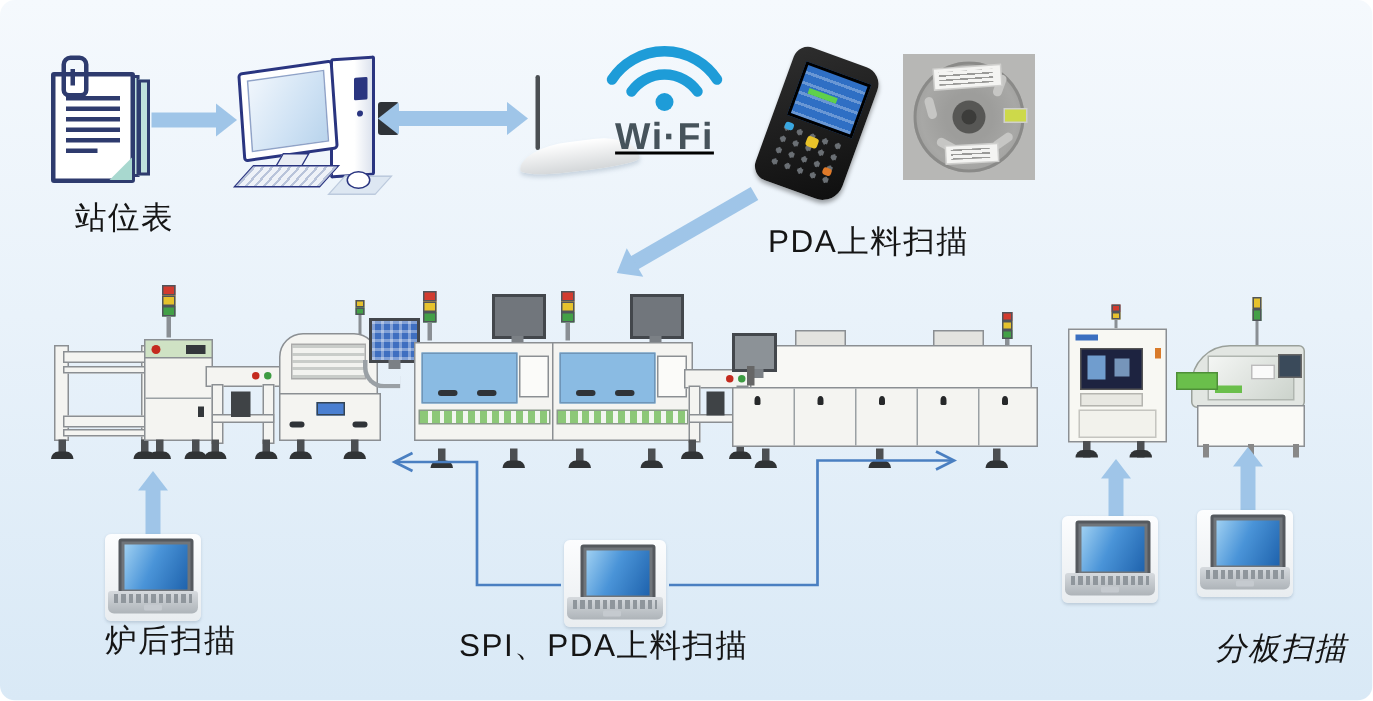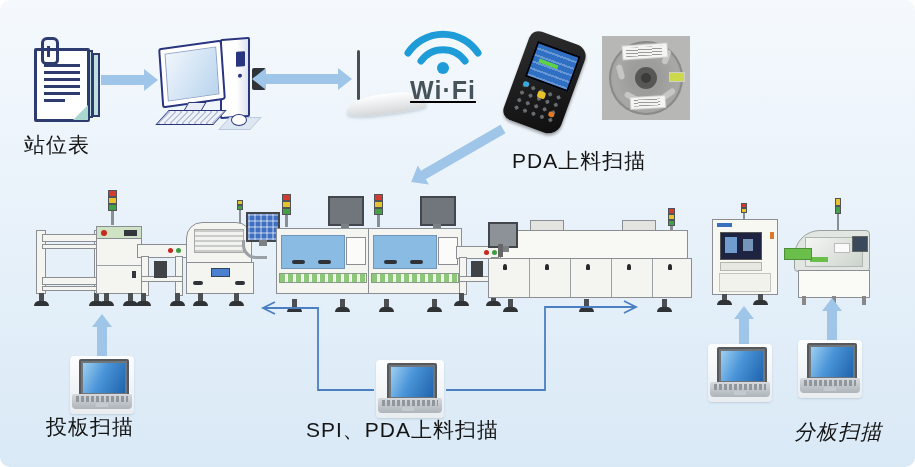--- a/index.html
+++ b/index.html
@@ -1,20 +1,20 @@
 <!DOCTYPE html>
 <html><head>
 <meta charset="utf-8">
 <style>
   html,body{margin:0;padding:0;background:#fff;}
   .stage{position:relative;width:915px;height:467px;margin:0 auto;overflow:hidden;border-radius:10px;
          background:linear-gradient(180deg,#f5f9fd 0%,#e9f2fa 45%,#d9e9f6 100%);
          font-family:"Liberation Sans",sans-serif;}
   .lbl-text{position:absolute;font-size:21px;color:#151515;letter-spacing:1px;font-weight:500;white-space:nowrap;}
-  .center{text-align:left;}
+  .center{text-align:right;}
 
   
   .arrowR,.arrowL,.arrowD{position:absolute;height:22px;}
   .arrowR .sh{position:absolute;left:0;right:13px;top:6px;height:10px;background:#9fc5e8;}
   .arrowR .hd{position:absolute;right:0;top:0;width:0;height:0;border-top:11px solid transparent;border-bottom:11px solid transparent;border-left:14px solid #9fc5e8;}
   .arrowL .sh{position:absolute;left:13px;right:0;top:6px;height:10px;background:#9fc5e8;}
   .arrowL .hd{position:absolute;left:0;top:0;width:0;height:0;border-top:11px solid transparent;border-bottom:11px solid transparent;border-right:14px solid #9fc5e8;}
   .arrowD .sh{position:absolute;left:13px;right:13px;top:6px;height:10px;background:#9fc5e8;}
   .arrowD .hdl{position:absolute;left:0;top:0;width:0;height:0;border-top:11px solid transparent;border-bottom:11px solid transparent;border-right:14px solid #9fc5e8;}
   .arrowD .hdr{position:absolute;right:0;top:0;width:0;height:0;border-top:11px solid transparent;border-bottom:11px solid transparent;border-left:14px solid #9fc5e8;}
@@ -377,21 +377,21 @@
   </div>
 
   <div class="arrowU" style="left:92px;top:314px;height:44px;">
       <span class="sh"></span>
       <span class="hd"></span>
     </div>
   <div class="laptop" style="left:70px;top:356px;">
     <div class="lscreen"></div>
       <div class="lbase"></div>
   </div>
-  <div class="lbl-text center" style="left:46px;top:413px;width:112px;">投板扫描</div>
+  <div class="lbl-text center" style="left:46px;top:413px;width:112px;">炉后扫描</div>
 
   <svg class="connector" style="left:250px;top:296px;" width="400" height="100" viewBox="0 0 400 100">
     <path d="M14 12 H68 V94 H124" fill="none" stroke="#4a7fc1" stroke-width="1.8"></path>
     <path d="M25 6 L13 12 L25 18" fill="none" stroke="#4a7fc1" stroke-width="1.8"></path>
     <path d="M196 94 H295 V11 H385" fill="none" stroke="#4a7fc1" stroke-width="1.8"></path>
     <path d="M374 5 L386 11 L374 17" fill="none" stroke="#4a7fc1" stroke-width="1.8"></path>
   </svg>
   <div class="laptop" style="left:376px;top:360px;width:68px;">
     <div class="lscreen" style="left:11px;"></div>
       <div class="lbase" style="width:64px;"></div>

